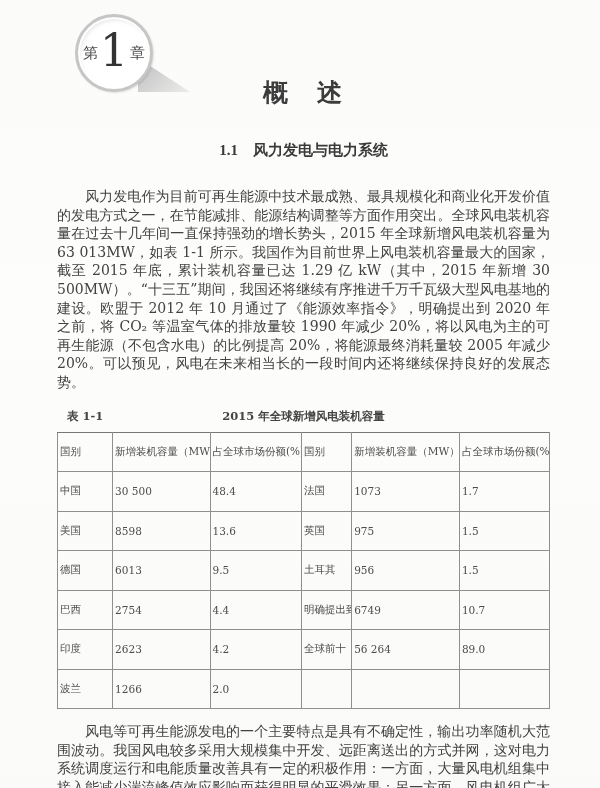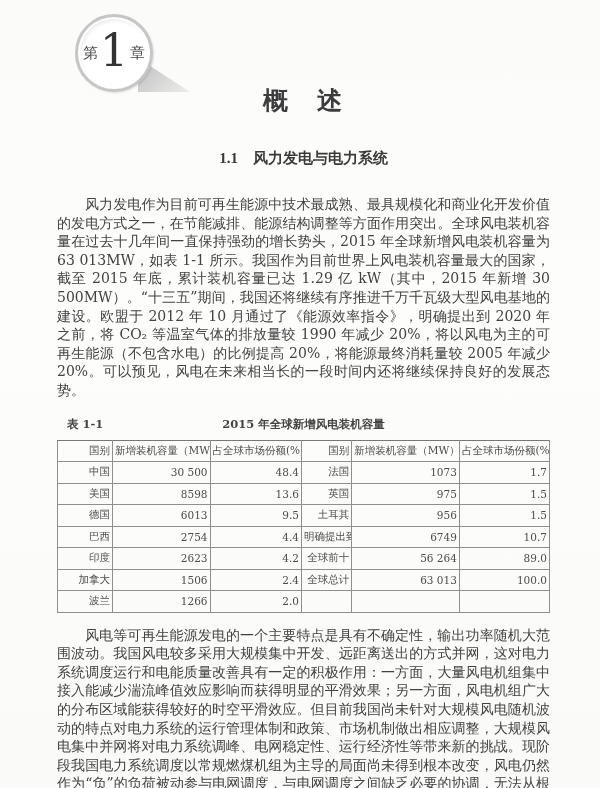--- a/index.html
+++ b/index.html
@@ -24,21 +24,21 @@
   .badge-circle{
     position:absolute;left:0;top:0;width:72px;height:72px;border-radius:50%;
     background:#fff;border:3px solid #c6c6c6;
     box-shadow:inset 0 0 0 2px #fff,inset 2px 3px 4px rgba(0,0,0,.10),1px 1px 2px rgba(0,0,0,.12);
     display:flex;align-items:center;justify-content:center;gap:1px;
   }
   .b-pre,.b-suf{font-size:15px;color:#4a4a4a;letter-spacing:0;}
   .b-num{font-size:44px;line-height:1;color:#333;margin:0 1px 4px 1px;}
   
   .title{
-    margin:12px;padding-top:72px;
+    margin:4px;padding-top:72px;
     text-align:center;font-size:25px;font-weight:bold;color:#3c3c3c;
     letter-spacing:2px;
   }
   .section{
     margin:32px 0 0 0;
     text-align:center;font-size:15px;font-weight:bold;color:#3a3a3a;font-family:Liberation Serif, serif;
   }
   
   .body-para{
     margin:27px 0 0 0;
@@ -55,22 +55,22 @@
   .tcap-label{position:absolute;left:10px;top:0;}
   .tcap-title{display:block;text-align:center;}
   table.data-table{
     width:100%;margin-top:7px;
     border-collapse:collapse;
     font-size:10.5px;color:#4c4c4c;
     table-layout:fixed;
   }
   table.data-table th,table.data-table td{
     border:0.8px solid #8f8f8f;
-    text-align:right;vertical-align:middle;
-    height:20.5px;padding:0 2px;
+    text-align:left;vertical-align:middle;
+    height:20.5px;padding:9px 2px;
     font-weight:normal;
     overflow:hidden;white-space:nowrap;
   }
   table.data-table thead th{border-top:1.4px solid #777;}
   table.data-table col.c1{width:11.2%;}
   table.data-table col.c2{width:19.8%;}
   table.data-table col.c3{width:18.6%;}
   table.data-table col.c4{width:10.2%;}
   table.data-table col.c5{width:21.9%;}
   table.data-table col.c6{width:18.3%;}
@@ -154,28 +154,20 @@
         </tr>
         <tr>
           <td>印度</td>
           <td>2623</td>
           <td>4.2</td>
           <td>全球前十</td>
           <td>56 264</td>
           <td>89.0</td>
         </tr>
         <tr>
-          <td>加拿大</td>
-          <td>1506</td>
-          <td>2.4</td>
-          <td>全球总计</td>
-          <td>63 013</td>
-          <td>100.0</td>
-        </tr>
-        <tr>
           <td>波兰</td>
           <td>1266</td>
           <td>2.0</td>
           <td></td>
           <td></td>
           <td></td>
         </tr>
       </tbody>
   </table>
 

